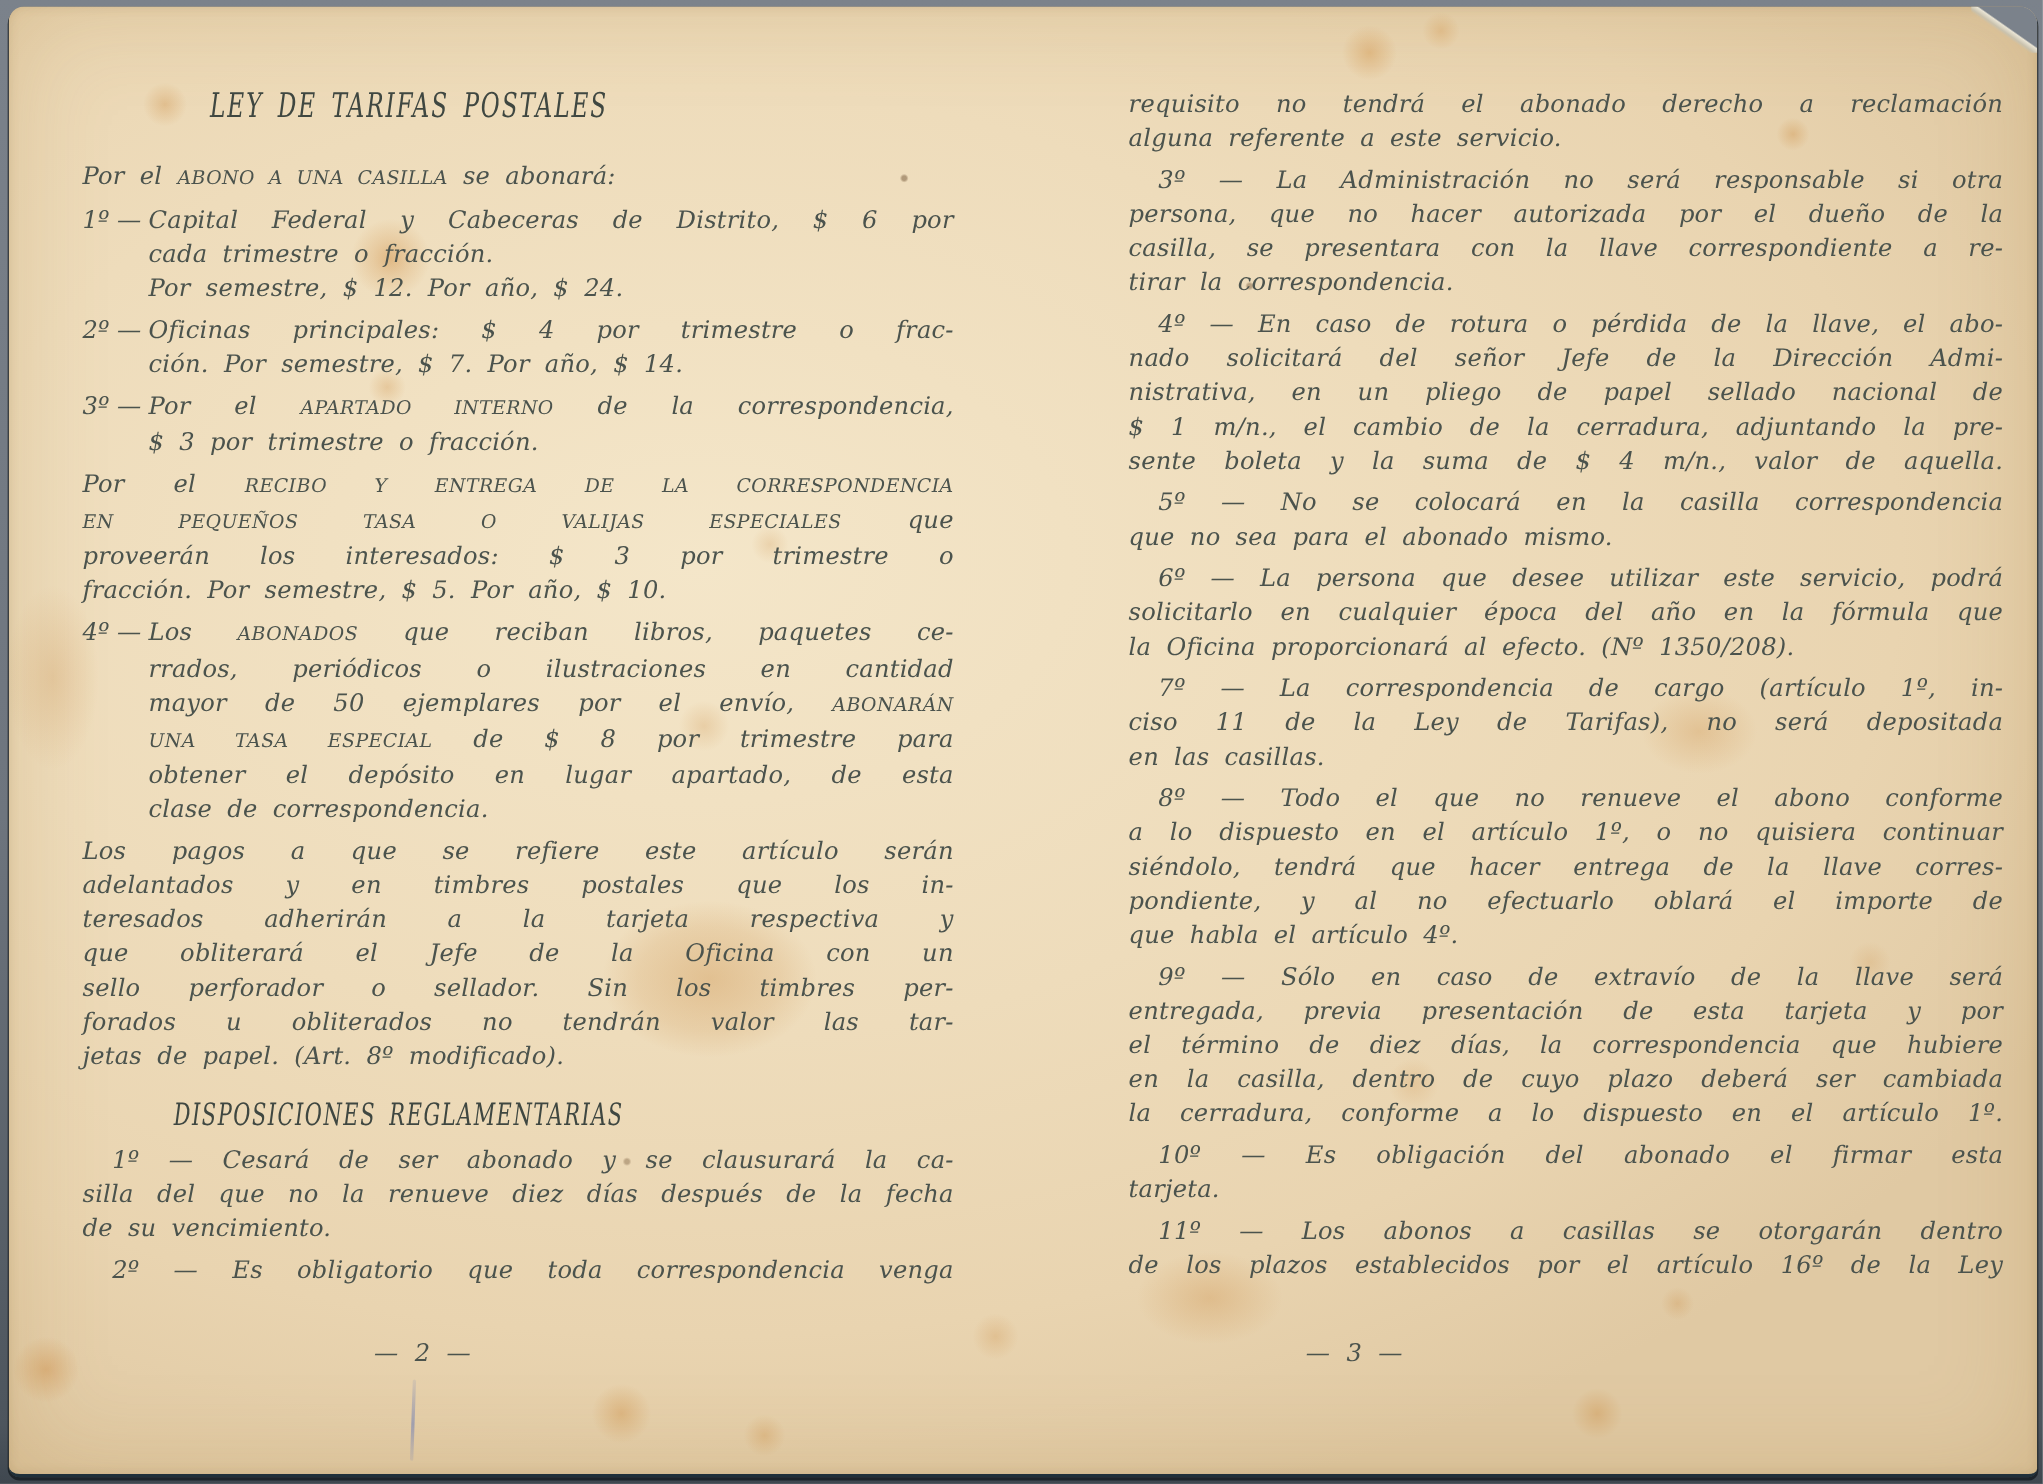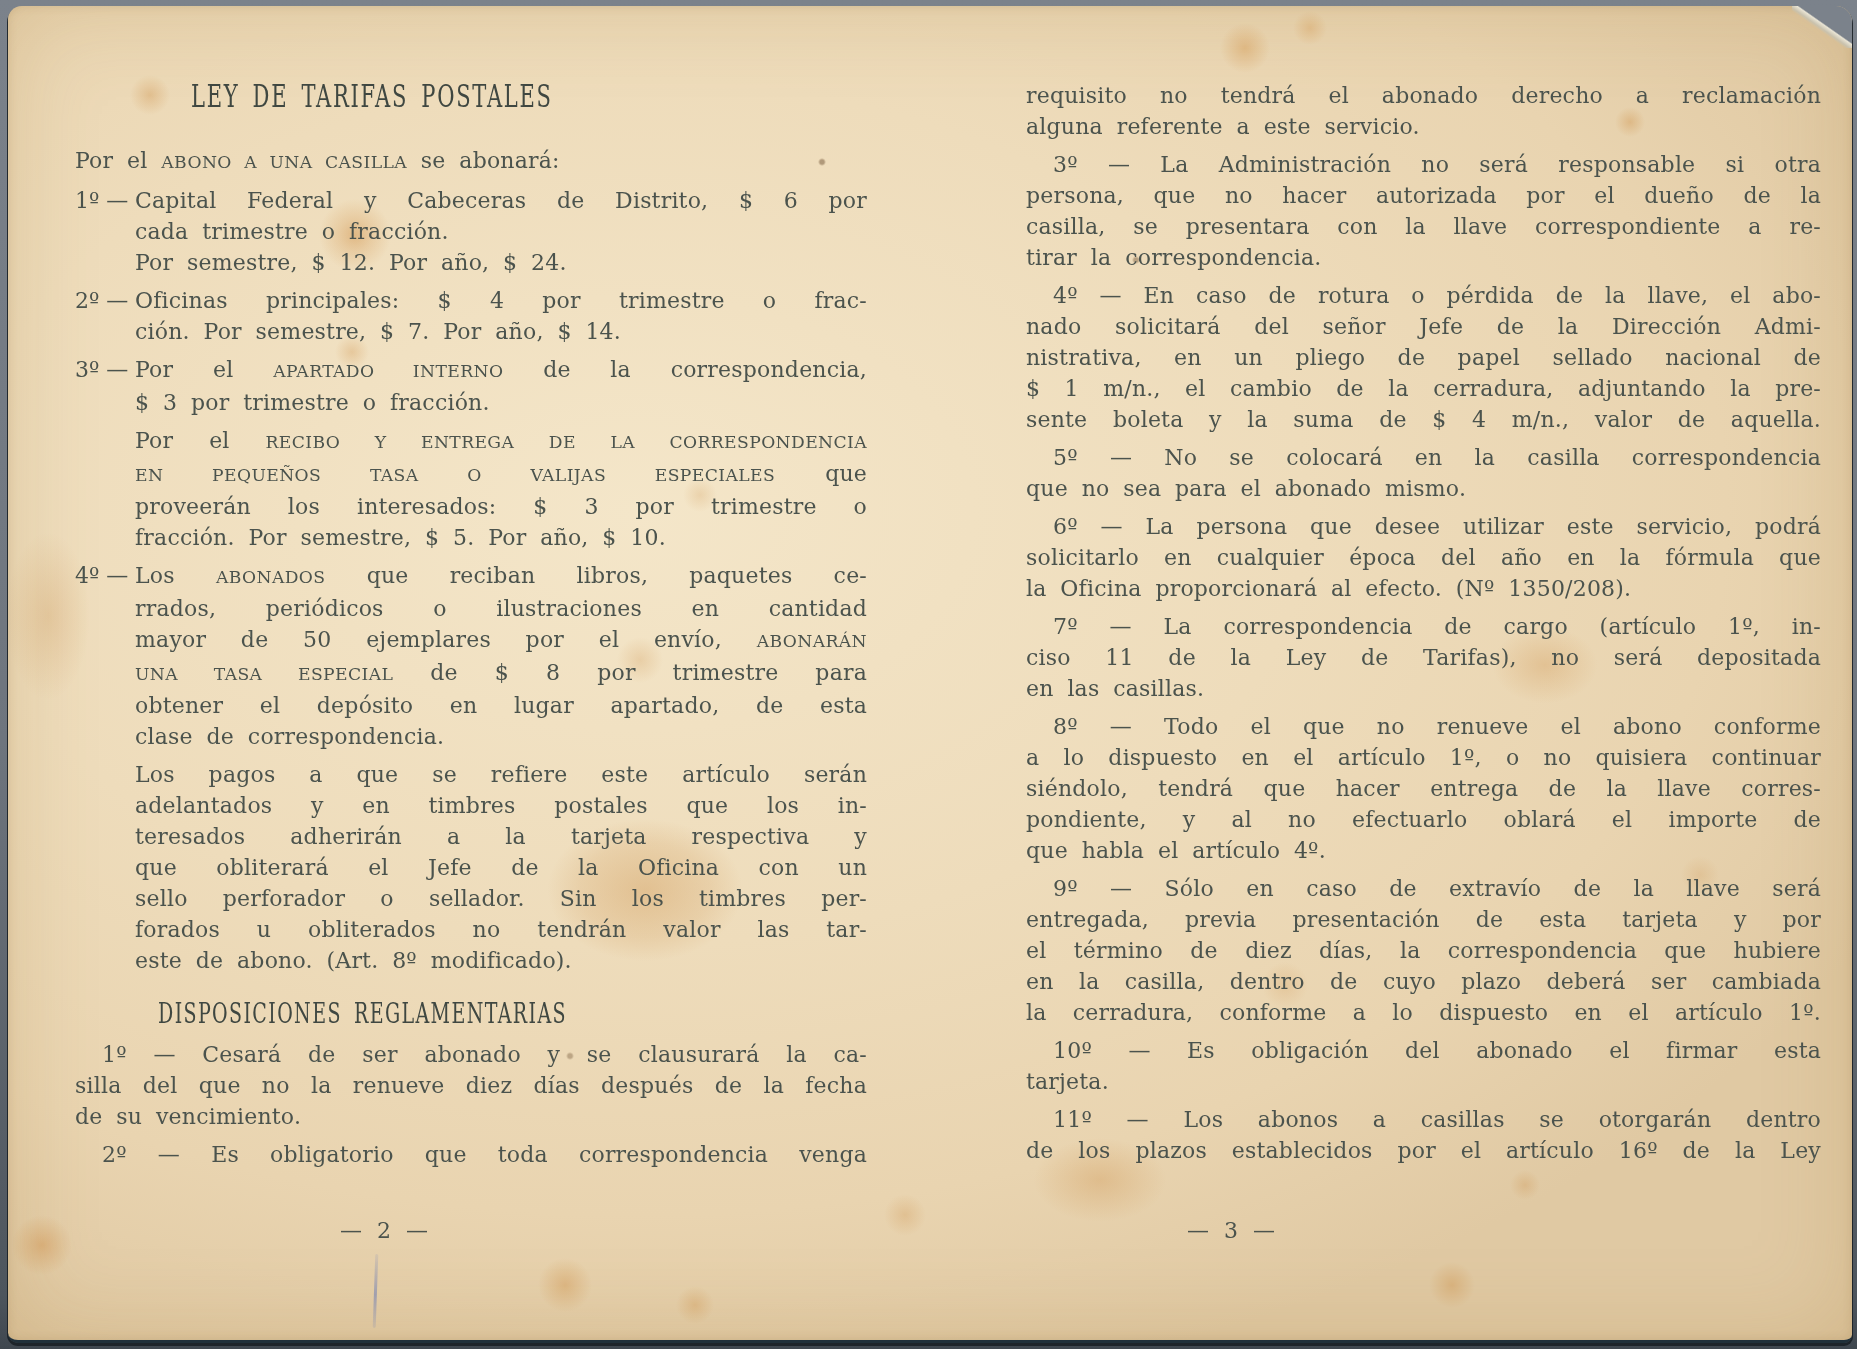--- a/index.html
+++ b/index.html
@@ -4,20 +4,21 @@
 <style>
   html, body {
     margin: 0; padding: 0;
     width: 1857px; height: 1349px;
     overflow: hidden;
     font-family: "DejaVu Serif", "Liberation Serif", serif;
   }
   .backdrop {
     position: absolute; inset: 0;
     background: linear-gradient(180deg, #7b828b 0%, #6e757e 55%, #4d555d 96%, #3f474f 100%);
+    font-style: italic;
   }
   .card {
     position: absolute; left: 8px; top: 6px; right: 5px; bottom: 6px;
     border-radius: 14px 16px 8px 10px;
     background:
       radial-gradient(ellipse 1400px 900px at 34% 38%, #f4e6c9 0%, #eedcbb 48%, #e9d4b0 78%, #e0c9a3 100%);
     box-shadow:
       inset 0 0 90px rgba(160, 118, 52, 0.22),
       inset 0 0 10px rgba(120, 90, 40, 0.18),
       0 2px 0 1px rgba(25, 32, 38, 0.9);
@@ -70,21 +71,21 @@
   .subheading { padding-left: 83px; margin: 22px 0 6px 0; line-height: 32px; white-space: nowrap; }
   .subheading .squeeze {
     display: inline-block; transform: scaleX(0.68); transform-origin: 0 50%;
     font-size: 28px; letter-spacing: 2px; word-spacing: 7px; color: #3f4741;
   }
 
   .block { margin-top: 7px; }
   .block:first-child { margin-top: 0; }
   .block.hang { position: relative; padding-left: 60px; }
   .block.hang .lab { position: absolute; left: 0; top: 0; }
-  .block.ind { margin-left: 60px; }
+  .block.ind { }
   .block.fi .line:first-child { padding-left: 27px; }
 
   .line { text-align: justify; word-spacing: 0.30em; letter-spacing: 0.2px; }
   .line.j { text-align-last: justify; }
   .sc { font-size: 0.78em; letter-spacing: 0.4px; }
 
   .footer {
     position: absolute; top: 1212px;
     color: #4b534d; font-size: 22px; letter-spacing: 1px; word-spacing: 6px;
   }
@@ -143,21 +144,21 @@
             <div class="line j">obtener el depósito en lugar apartado, de esta</div>
             <div class="line">clase de correspondencia.</div>
           </div>
           <div class="block ind">
             <div class="line j">Los pagos a que se refiere este artículo serán</div>
             <div class="line j">adelantados y en timbres postales que los in-</div>
             <div class="line j">teresados adherirán a la tarjeta respectiva y</div>
             <div class="line j">que obliterará el Jefe de la Oficina con un</div>
             <div class="line j">sello perforador o sellador. Sin los timbres per-</div>
             <div class="line j">forados u obliterados no tendrán valor las tar-</div>
-            <div class="line">este de abono. (Art. 8º modificado).</div>
+            <div class="line">jetas de papel. (Art. 8º modificado).</div>
           </div>
           <div class="subheading"><span class="squeeze">DISPOSICIONES REGLAMENTARIAS</span></div>
           <div class="block fi">
             <div class="line j">1º — Cesará de ser abonado y se clausurará la ca-</div>
             <div class="line j">silla del que no la renueve diez días después de la fecha</div>
             <div class="line">de su vencimiento.</div>
           </div>
           <div class="block fi">
             <div class="line j">2º — Es obligatorio que toda correspondencia venga</div>
           </div>

